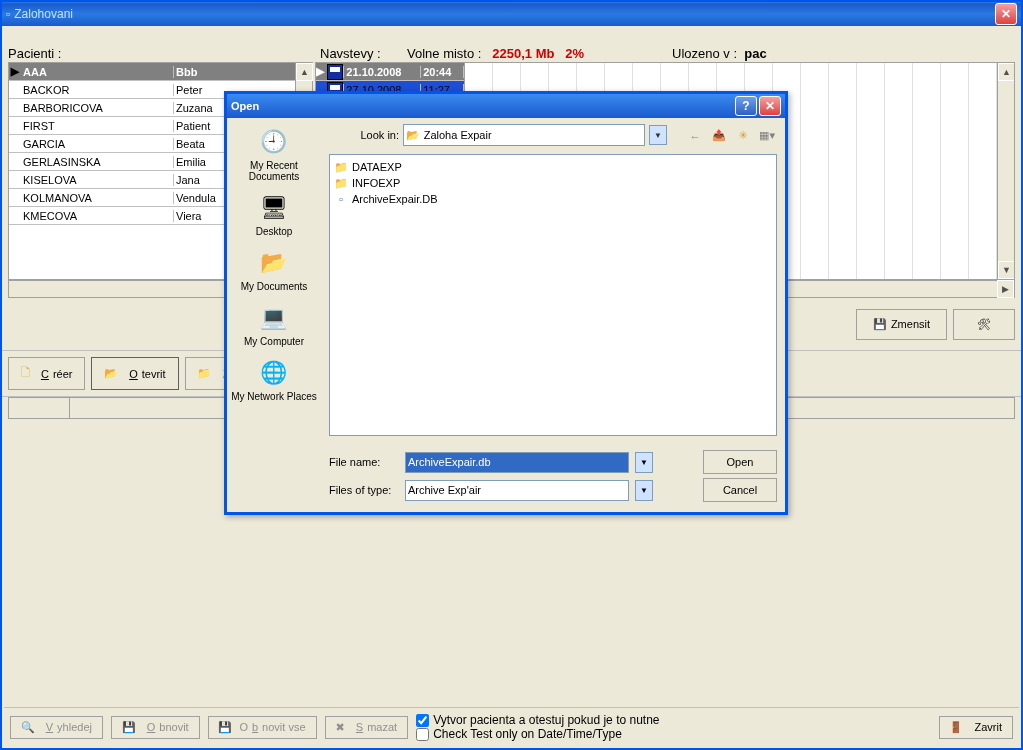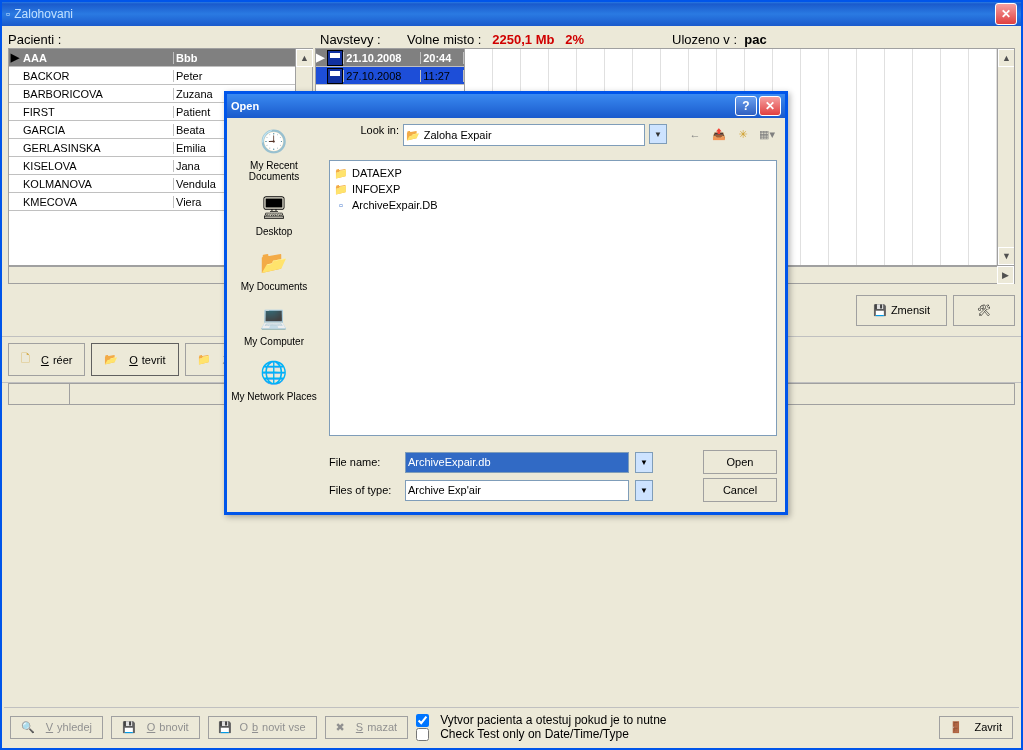--- a/index.html
+++ b/index.html
@@ -36,36 +36,36 @@
 .btn{background:#ece9d8;border:1px solid #a0a0a0;padding:4px 10px;font-size:11px;display:inline-flex;align-items:center;gap:4px;cursor:pointer}
 .btn.fat{padding:8px 16px}
 .btn.disabled{color:#a0a0a0}
 .midbar{padding:6px;display:flex;align-items:center;gap:6px;border-bottom:1px solid #c0c0c0;height:40px}
 .midbar .spacer{flex:1}
 .toolbar2{padding:6px;display:flex;gap:6px;border-bottom:1px solid #c0c0c0}
 .toolbar2 .btn{padding:6px 12px}
 .bottombar{position:absolute;left:2px;right:2px;bottom:2px;height:34px;border-top:1px solid #c0c0c0;background:#ece9d8;display:flex;align-items:center;padding:2px 6px;gap:8px}
 .bottombar .btn{color:#909090}
 .checks{font-size:12px;color:#000;line-height:14px}
-.checks label{display:flex;align-items:flex-end;gap:11px}
+.checks label{display:flex;align-items:flex-end;gap:4px}
 .save-icn{display:inline-block;width:14px;height:14px;background:#1030a0;border:1px solid #000;position:relative}
 .save-icn:after{content:"";position:absolute;left:2px;top:2px;right:2px;height:5px;background:#fff}
 
 .dlg{position:absolute;left:224px;top:91px;width:558px;height:418px;border:3px solid #0055ea;background:#ece9d8;box-shadow:2px 2px 6px rgba(0,0,0,0.3);z-index:100}
 .dlg-title{height:24px;background:linear-gradient(to bottom,#3a8af0,#1a5acc);color:#fff;display:flex;align-items:center;justify-content:space-between;padding:0 4px;font-weight:bold}
 .dlg-title .tbtns{display:flex;gap:2px}
 .dlg-title .tbtn{width:20px;height:18px;border:1px solid #fff;border-radius:3px;display:flex;align-items:center;justify-content:center;font-weight:bold;font-size:12px}
 .tbtn.help{background:linear-gradient(#6aa0f0,#3060c0);color:#fff}
 .tbtn.close{background:linear-gradient(#f5a0a0,#e04040);color:#fff}
 .dlg-body{display:flex;height:calc(100% - 24px)}
 .places{width:98px;background:#ece9d8;padding-top:4px;display:flex;flex-direction:column;align-items:center;gap:2px}
 .place{width:90px;text-align:center;font-size:10px;color:#000;padding:4px 0;cursor:pointer}
 .place .pic{width:32px;height:32px;margin:0 auto 2px auto;display:flex;align-items:center;justify-content:center;font-size:22px}
 .dlg-main{flex:1;display:flex;flex-direction:column;padding:6px 8px}
-.lookin{display:flex;gap:4px;margin-bottom:14px}
+.lookin{display:flex;align-items:center;gap:4px;margin-bottom:8px}
 .lookin .lbl{width:70px;text-align:right}
 .combo{flex:0 0 236px;height:20px;border:1px solid #7f9db9;background:#fff;display:flex;align-items:center;padding:0 2px;gap:4px}
 .combo-dd{width:16px;height:18px;background:#cde3ff;border:1px solid #7f9db9;display:flex;align-items:center;justify-content:center;font-size:8px;color:#333}
 .nav-icn{width:20px;height:20px;display:flex;align-items:center;justify-content:center;color:#808080;cursor:pointer}
 .filelist{flex:1;border:1px solid #7f9db9;background:#fff;padding:4px;overflow:auto}
 .fitem{display:flex;align-items:center;gap:4px;height:16px;font-size:11px;cursor:pointer}
 .fic{width:14px;height:14px;display:flex;align-items:center;justify-content:center}
 .fic.folder{color:#d0a030}
 .fic.db{color:#5080d0}
 .form-rows{margin-top:14px}
@@ -83,21 +83,21 @@
 
 <div class="win">
   <div class="titlebar">
     <div class="titlebar-left">
       <span>▫</span>
       <span>Zalohovani</span>
     </div>
     <div class="close-btn">✕</div>
   </div>
 
-  <div class="top-row" style="height:18px;margin-top:2px">
+  <div class="top-row" style="height:18px;margin-top:16px">
     <span class="lbl">Pacienti :</span>
     <span class="lbl navstevy">Navstevy :</span>
     <span class="lbl volnemisto">
       <span>Volne misto :</span>&nbsp;&nbsp;
       <span class="red">2250,1 Mb</span>&nbsp;&nbsp;
       <span class="red">2%</span>
     </span>
     <span class="lbl ulozeno">
       <span>Ulozeno v :</span>&nbsp;
       <span class="pac">pac</span>

